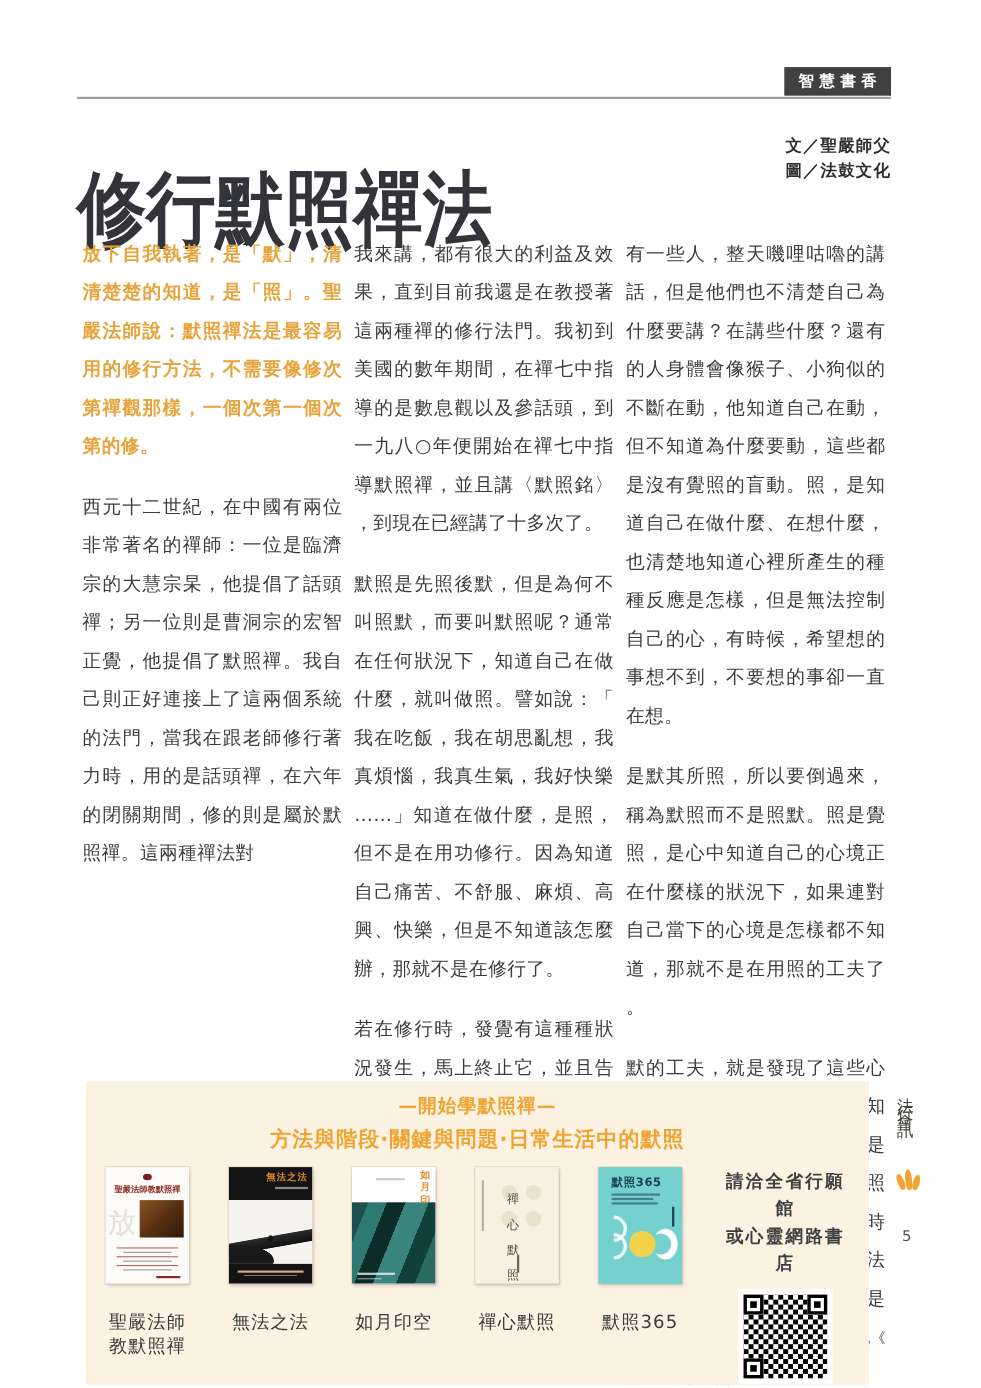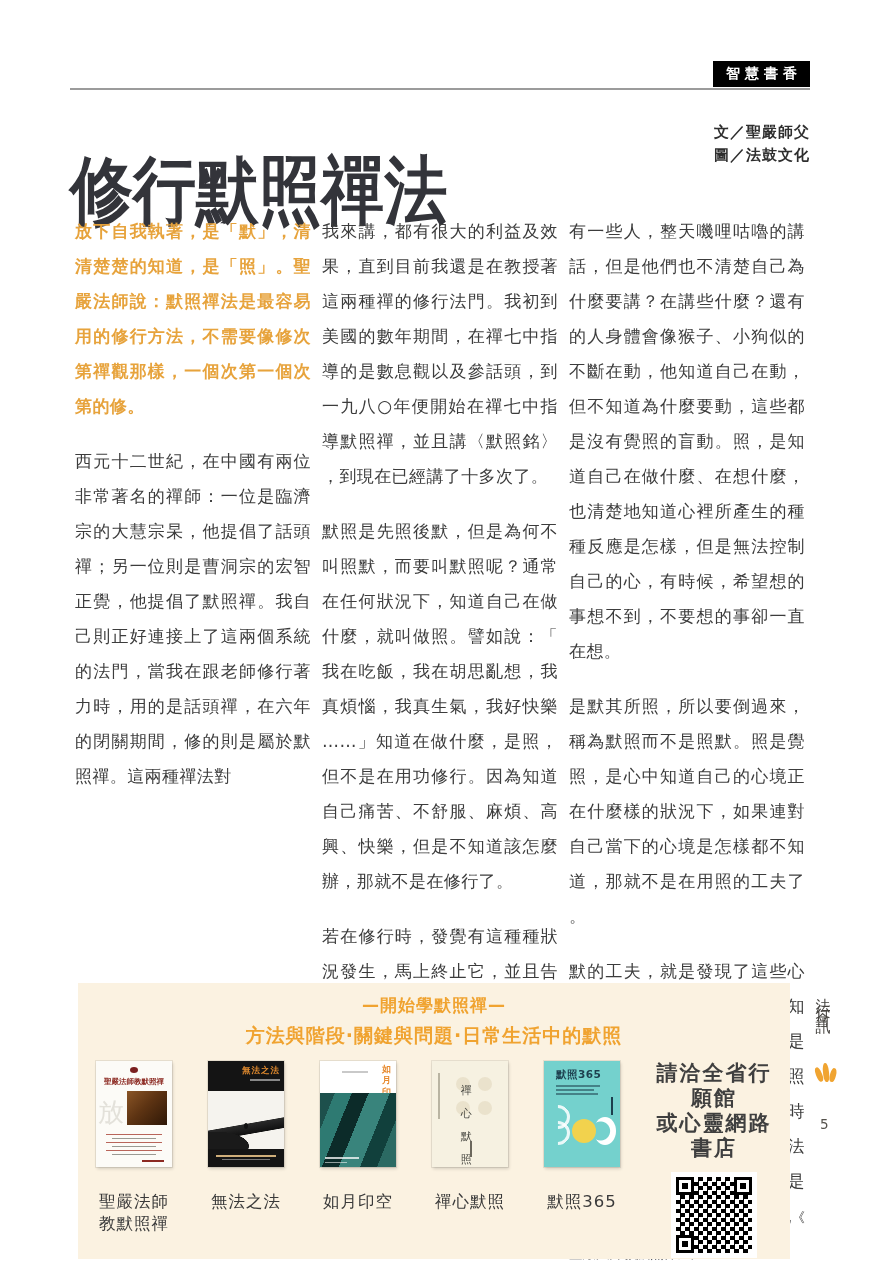--- a/index.html
+++ b/index.html
@@ -7,21 +7,21 @@
     position:relative;
     width:892px;height:1262px;
     background:#ffffff;
     margin:0 auto;
     font-family:"DejaVu Sans","Liberation Sans",sans-serif;
     overflow:hidden;
   }
   
   .badge{
     position:absolute;top:61px;right:82px;
-    background:#000000;color:#ffffff;
+    background:#404040;color:#ffffff;
     font-size:14px;font-weight:bold;
     letter-spacing:5px;padding:4px 8px 4px 13px;margin-left:10px;
   }
   .rule{
     position:absolute;top:88px;left:70px;right:82px;
     height:2px;background:#9b9b9b;
   }
   
   .title{
     position:absolute;left:70px;top:98px;
@@ -129,21 +129,21 @@
   .c5 .arc{position:absolute;border:3px solid rgba(255,255,255,0.85);border-radius:50%;border-left-color:transparent;border-top-color:transparent;transform:rotate(-45deg);}
   .c5 .a1{top:44px;left:2px;width:18px;height:18px;}
   .c5 .a2{top:60px;left:2px;width:18px;height:18px;}
   .c5 .sun{position:absolute;top:58px;left:28px;width:24px;height:24px;border-radius:50%;background:#f2d24d;}
   .c5 .cres{position:absolute;top:56px;left:50px;width:22px;height:28px;border-radius:50%;
     background:radial-gradient(circle at 30% 50%, transparent 0 9px, #ffffff 10px);}
   .c5 .vt{position:absolute;top:36px;right:7px;width:2px;height:18px;background:#1d3f4e;}
   
   .contact{width:120px;display:flex;flex-direction:column;align-items:center;}
   .contact-text{
-    font-size:21px;font-weight:bold;color:#3f3f3f;
+    font-size:16px;font-weight:bold;color:#3f3f3f;
     line-height:25px;letter-spacing:2px;white-space:pre-line;text-align:center;
   }
   .qr{margin-top:11px;width:86px;height:86px;background:#ffffff;position:relative;padding:5px;box-sizing:border-box;}
   .qr-mod{width:100%;height:100%;position:relative;
     background:repeating-conic-gradient(#000 0% 25%, #fff 0% 50%) 0 0/9px 9px;}
   .finder{position:absolute;width:18px;height:18px;background:#fff;border:3px solid #000;box-sizing:border-box;}
   .finder:after{content:"";position:absolute;left:3px;top:3px;width:6px;height:6px;background:#000;}
   .f-tl{top:0;left:0;} .f-tr{top:0;right:0;} .f-bl{bottom:0;left:0;}
   
   .journal{

